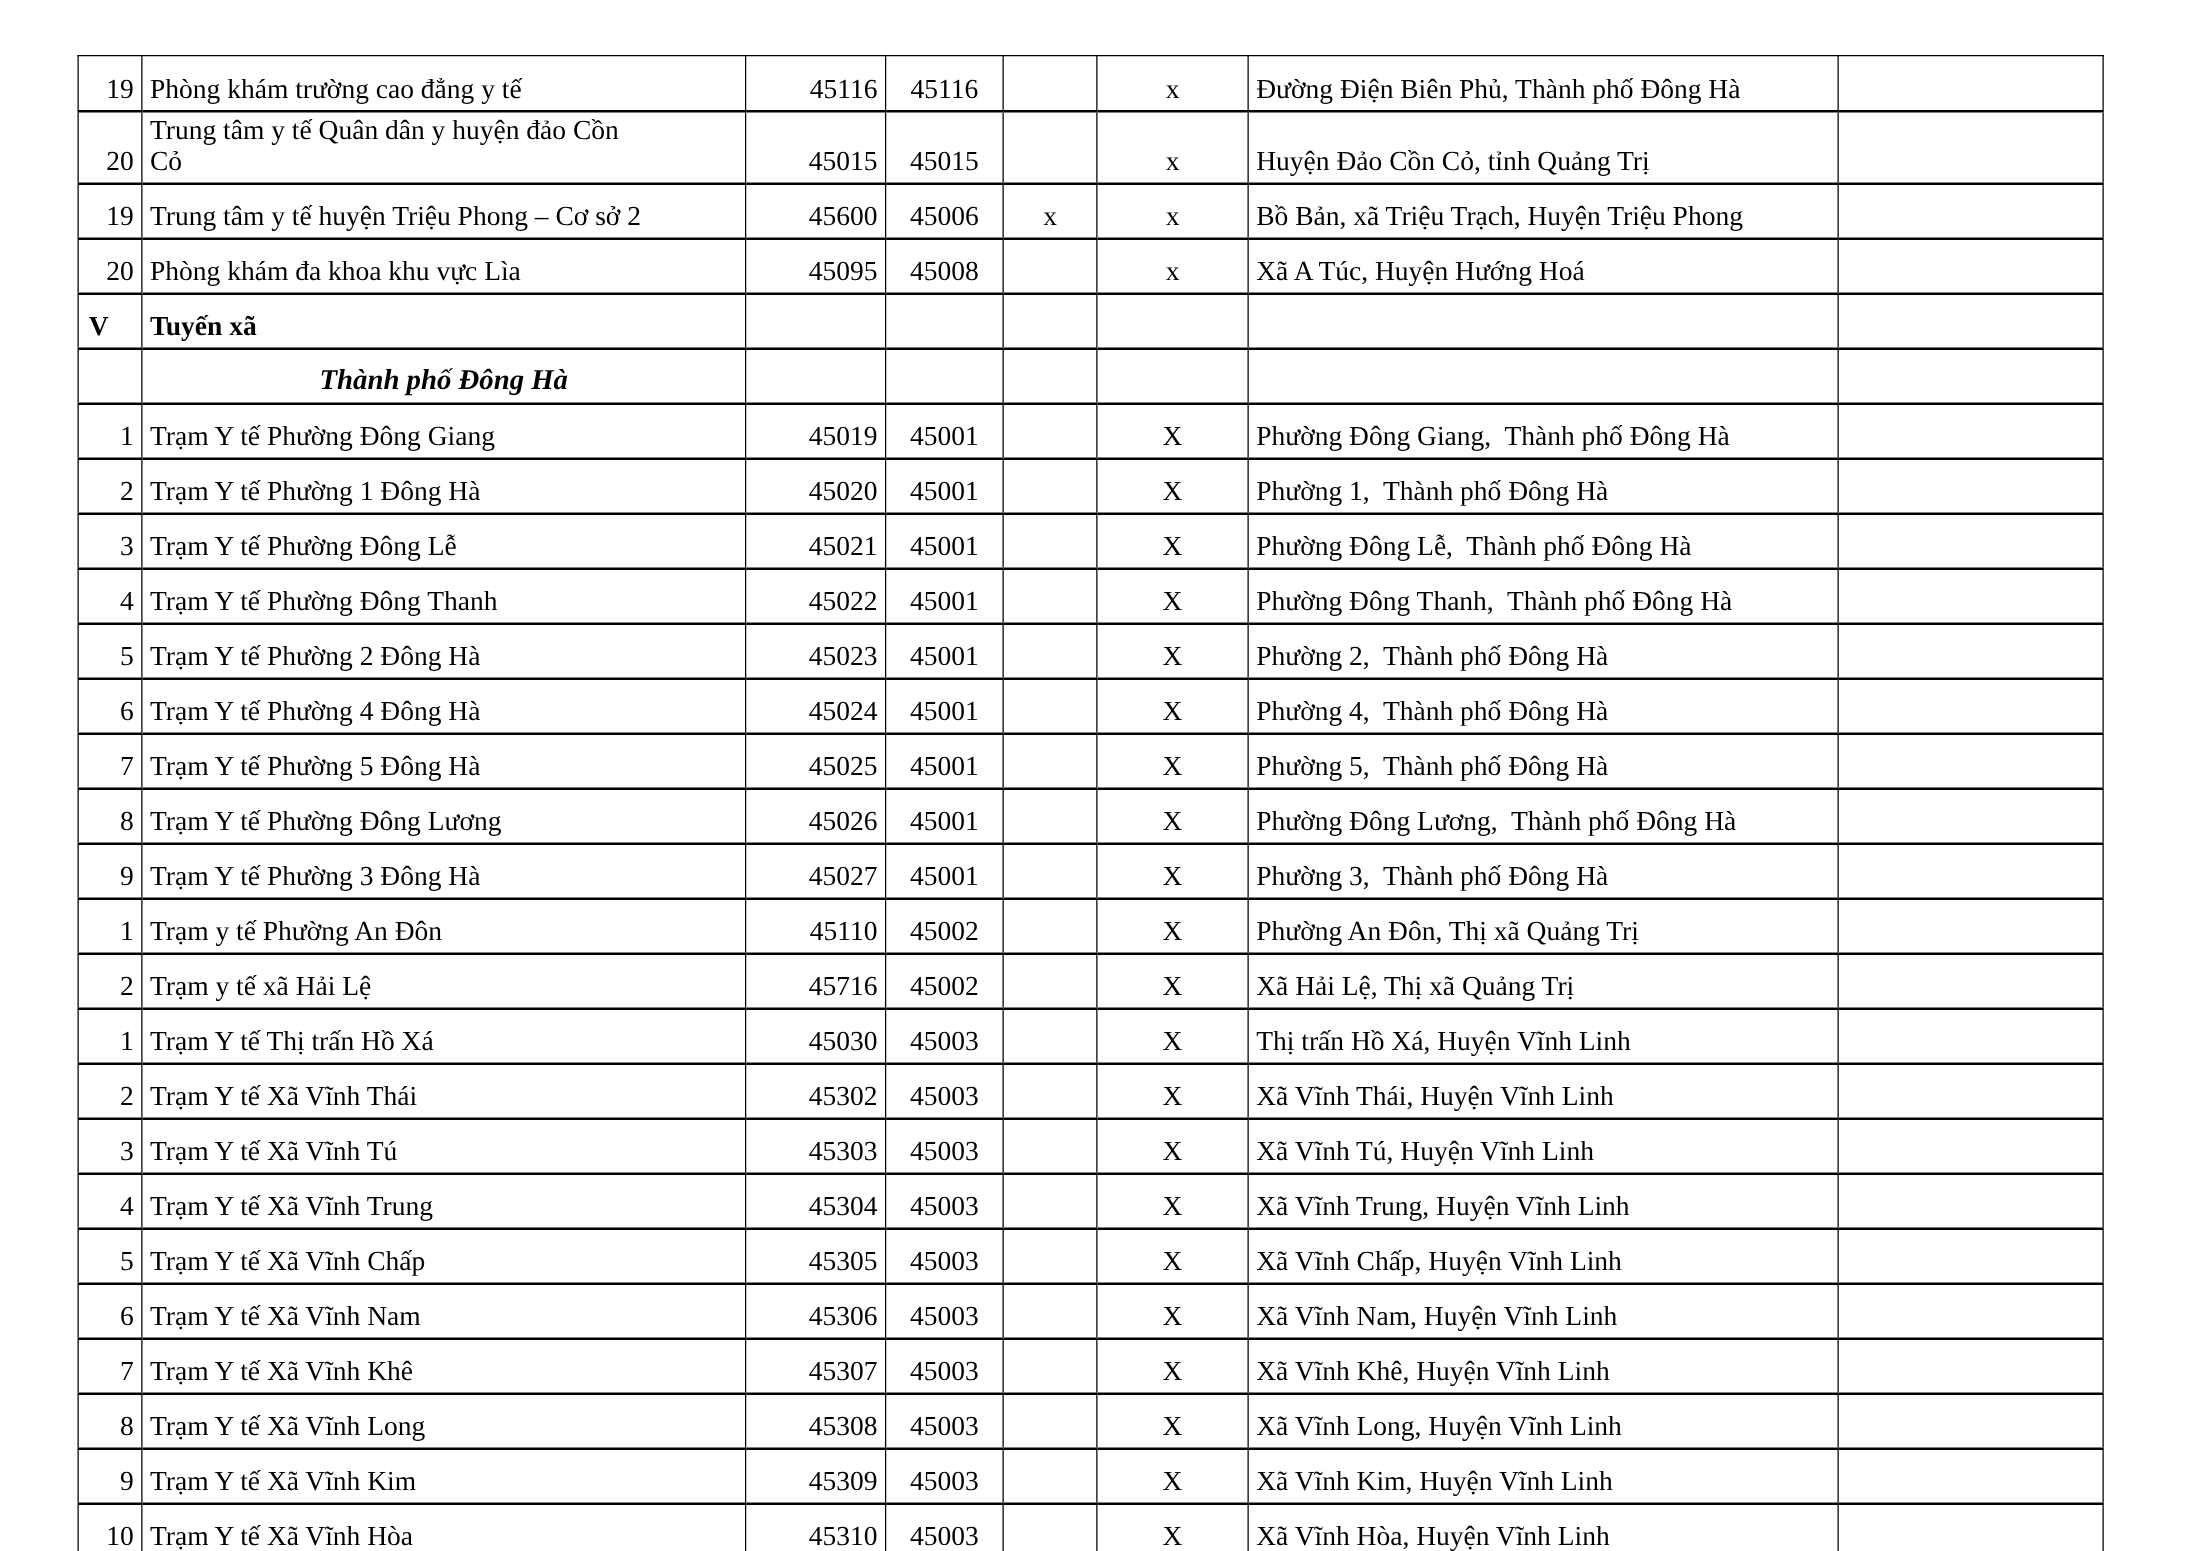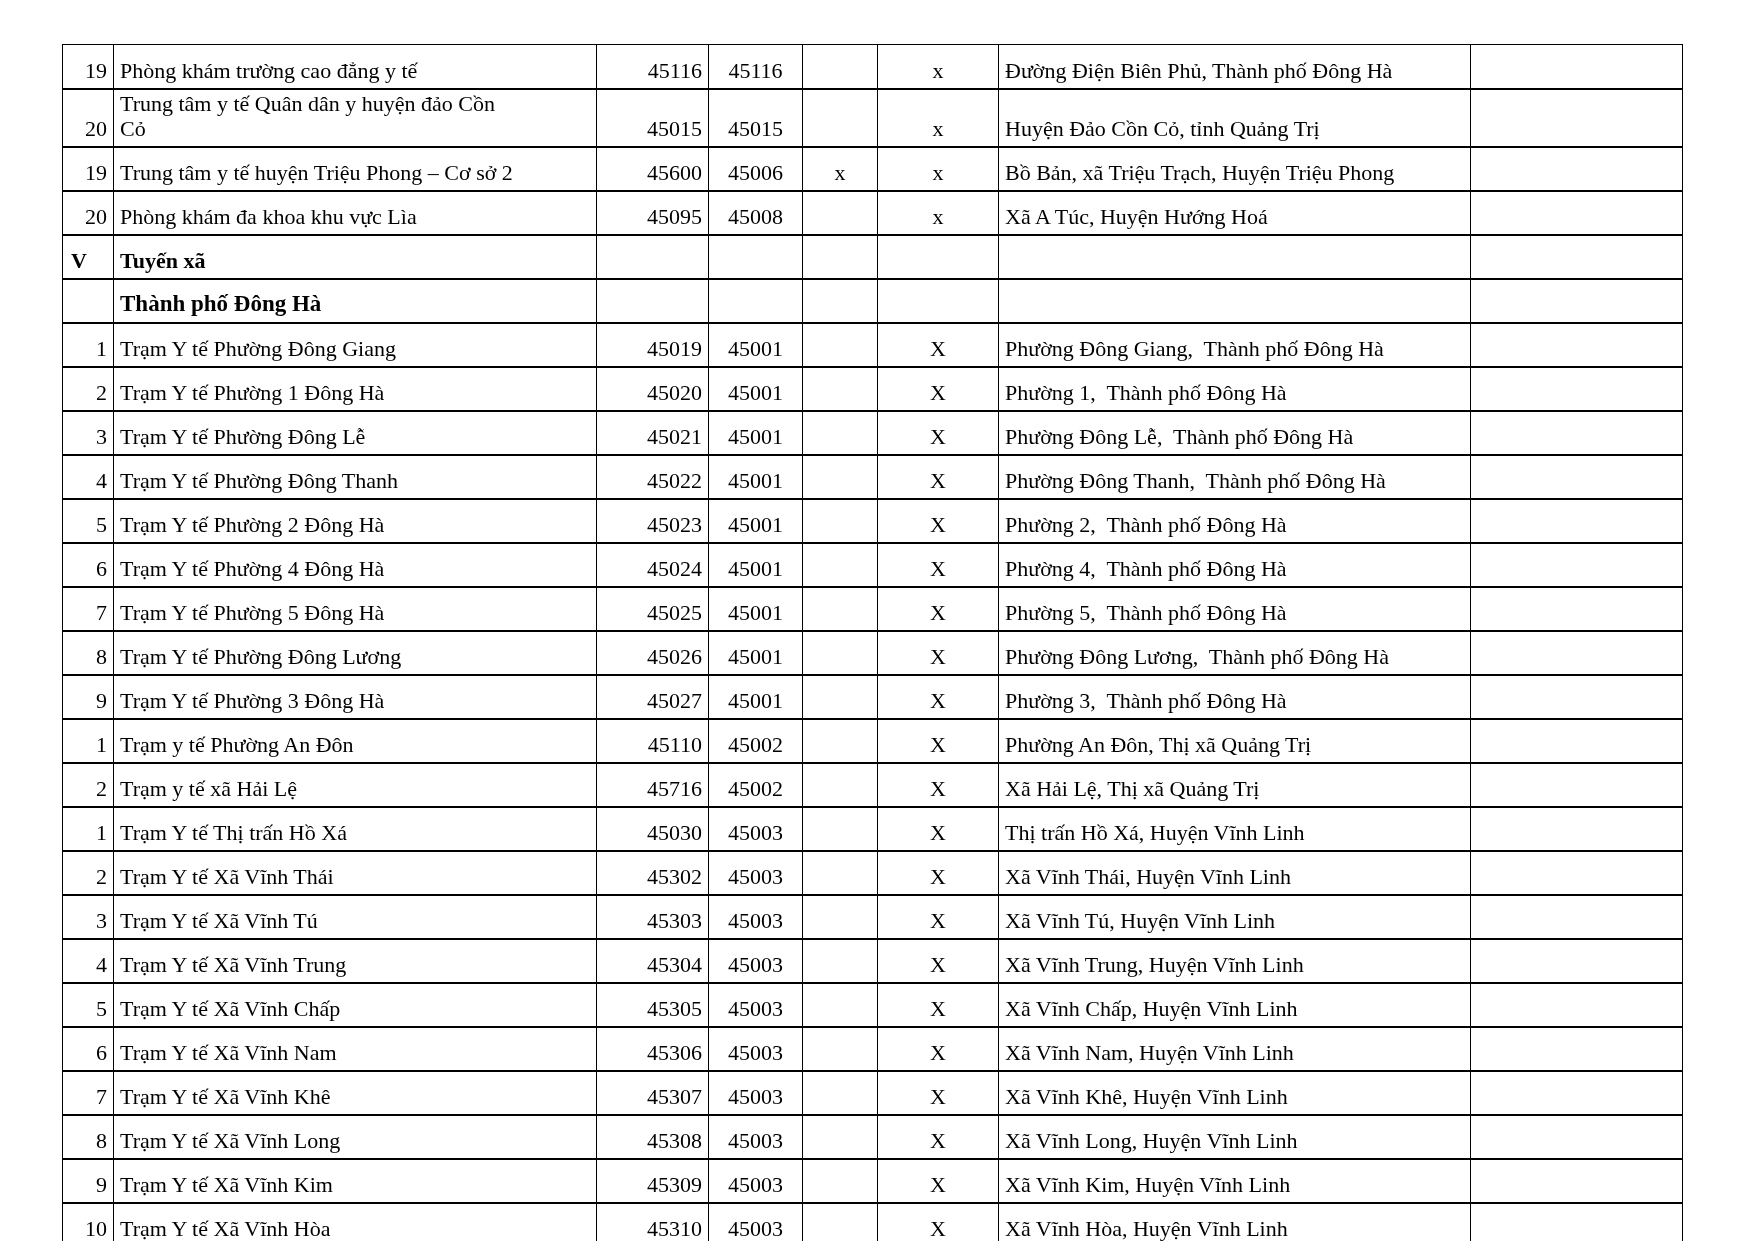--- a/index.html
+++ b/index.html
@@ -45,21 +45,23 @@
   td.c-mark1 { text-align: center; }
   td.c-mark2 { text-align: center; }
   td.c-address { text-align: left; padding-left: 10px; white-space: pre-wrap; margin-top: 40px; }
   td.c-note  { text-align: left; }
   
   tr.group td { font-weight: bold; }
   tr.group td.c-stt { text-align: left; padding-left: 8px; }
   
   tr.section td.c-name {
     font-weight: bold;
+    text-align: center;
     font-size: 23px;
+    font-style: italic;
   }
 </style>
 </head>
 <body>
 
 <div class="page">
   <table class="facility-table">
     <colgroup>
       <col style="width:51px">
       <col style="width:483px">

